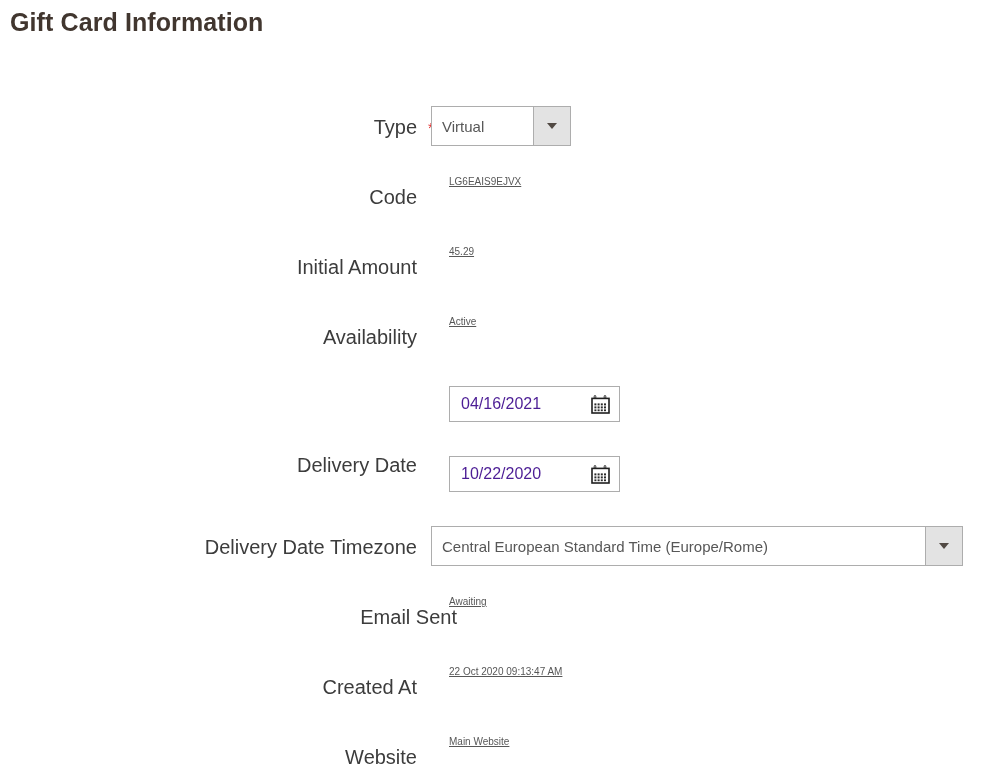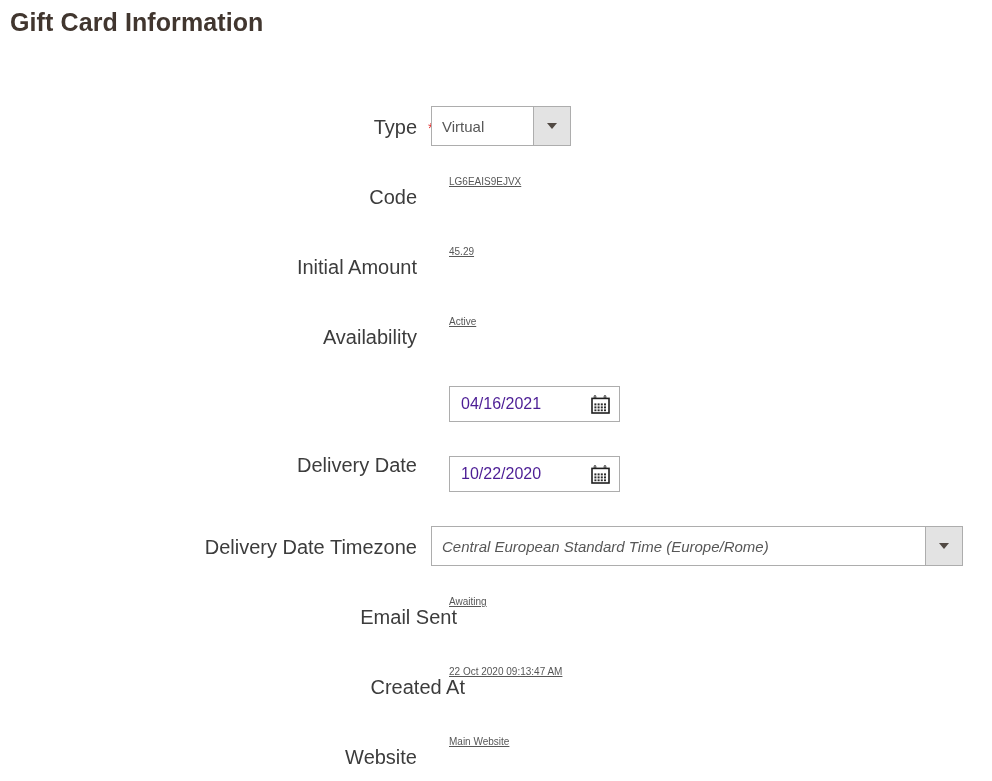--- a/index.html
+++ b/index.html
@@ -100,21 +100,21 @@
   }
   .caret {
     width: 0;
     height: 0;
     border-left: 5px solid transparent;
     border-right: 5px solid transparent;
     border-top: 6px solid #514943;
   }
 
   .select-type { width: 140px; }
-  .select-tz   { width: 532px; font-style: italic; }
+  .select-tz   { width: 532px; }
 
   
   .date-box {
     position: absolute;
     left: 449px;
     box-sizing: border-box;
     width: 171px;
     height: 36px;
     border: 1px solid #adadad;
     background: #ffffff;
@@ -236,21 +236,21 @@
       </div>
     </div>
   </div>
 
   <div class="field-row">
     <div class="field-label" style="top:16px;padding-left:40px;">Email Sent</div>
     <div class="field-value" style="top: 6px;">Awaiting</div>
   </div>
 
   <div class="field-row">
-    <div class="field-label" style="top:16px;margin-left:48px;">Created At</div>
+    <div class="field-label" style="top:16px;">Created At</div>
     <div class="field-value" style="top: 6px;">22 Oct 2020 09:13:47 AM</div>
   </div>
 
   <div class="field-row">
     <div class="field-label" style="top:16px;">Website</div>
     <div class="field-value" style="top: 6px;">Main Website</div>
   </div>
 
 </div>
 

